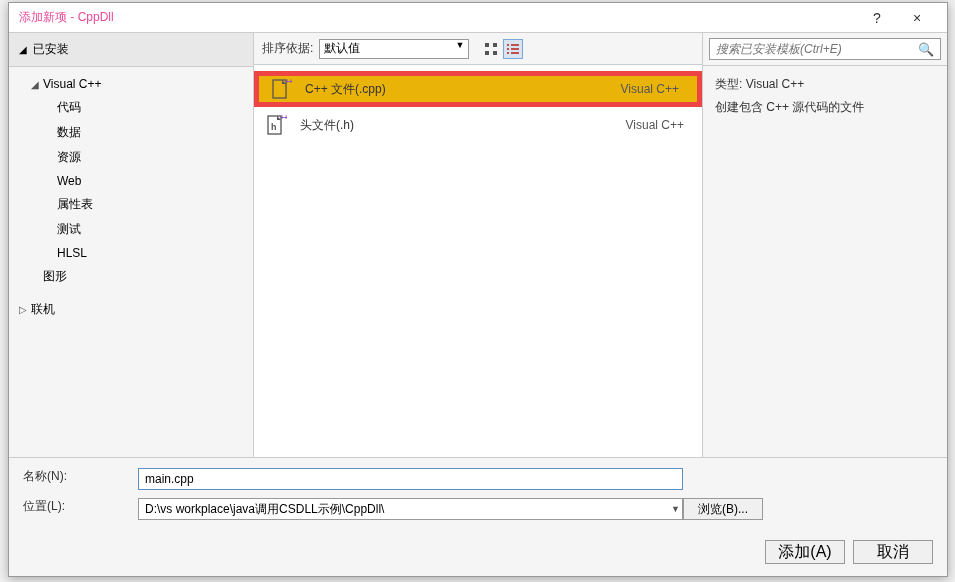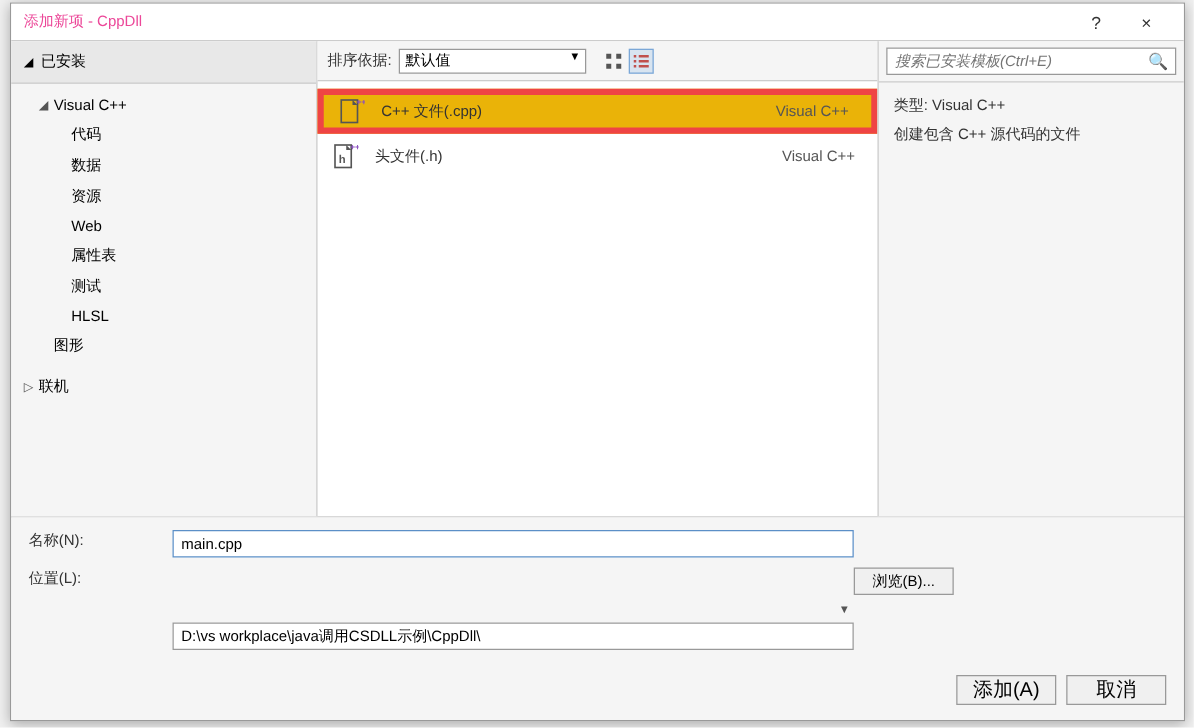--- a/index.html
+++ b/index.html
@@ -181,21 +181,21 @@
     </div>
 
     <div class="bottom-form">
       <div class="form-row">
         <span class="form-label">名称(N):</span>
         <input class="form-input" value="main.cpp" style="">
       </div>
       <div class="form-row">
         <span class="form-label">位置(L):</span>
         <div class="loc-wrap">
-          <input class="form-input location" style="max-width: none; width: 100%; margin-top: 44px;" value="D:\vs workplace\java调用CSDLL示例\CppDll\">
+          <input class="form-input location" style="max-width: none; width: 100%;" value="D:\vs workplace\java调用CSDLL示例\CppDll\">
           <span class="loc-dd">▼</span>
         </div>
         <button class="browse-btn">浏览(B)...</button>
       </div>
     </div>
 
     <div class="footer">
       <button class="footer-btn">添加(A)</button>
       <button class="footer-btn">取消</button>
     </div>

